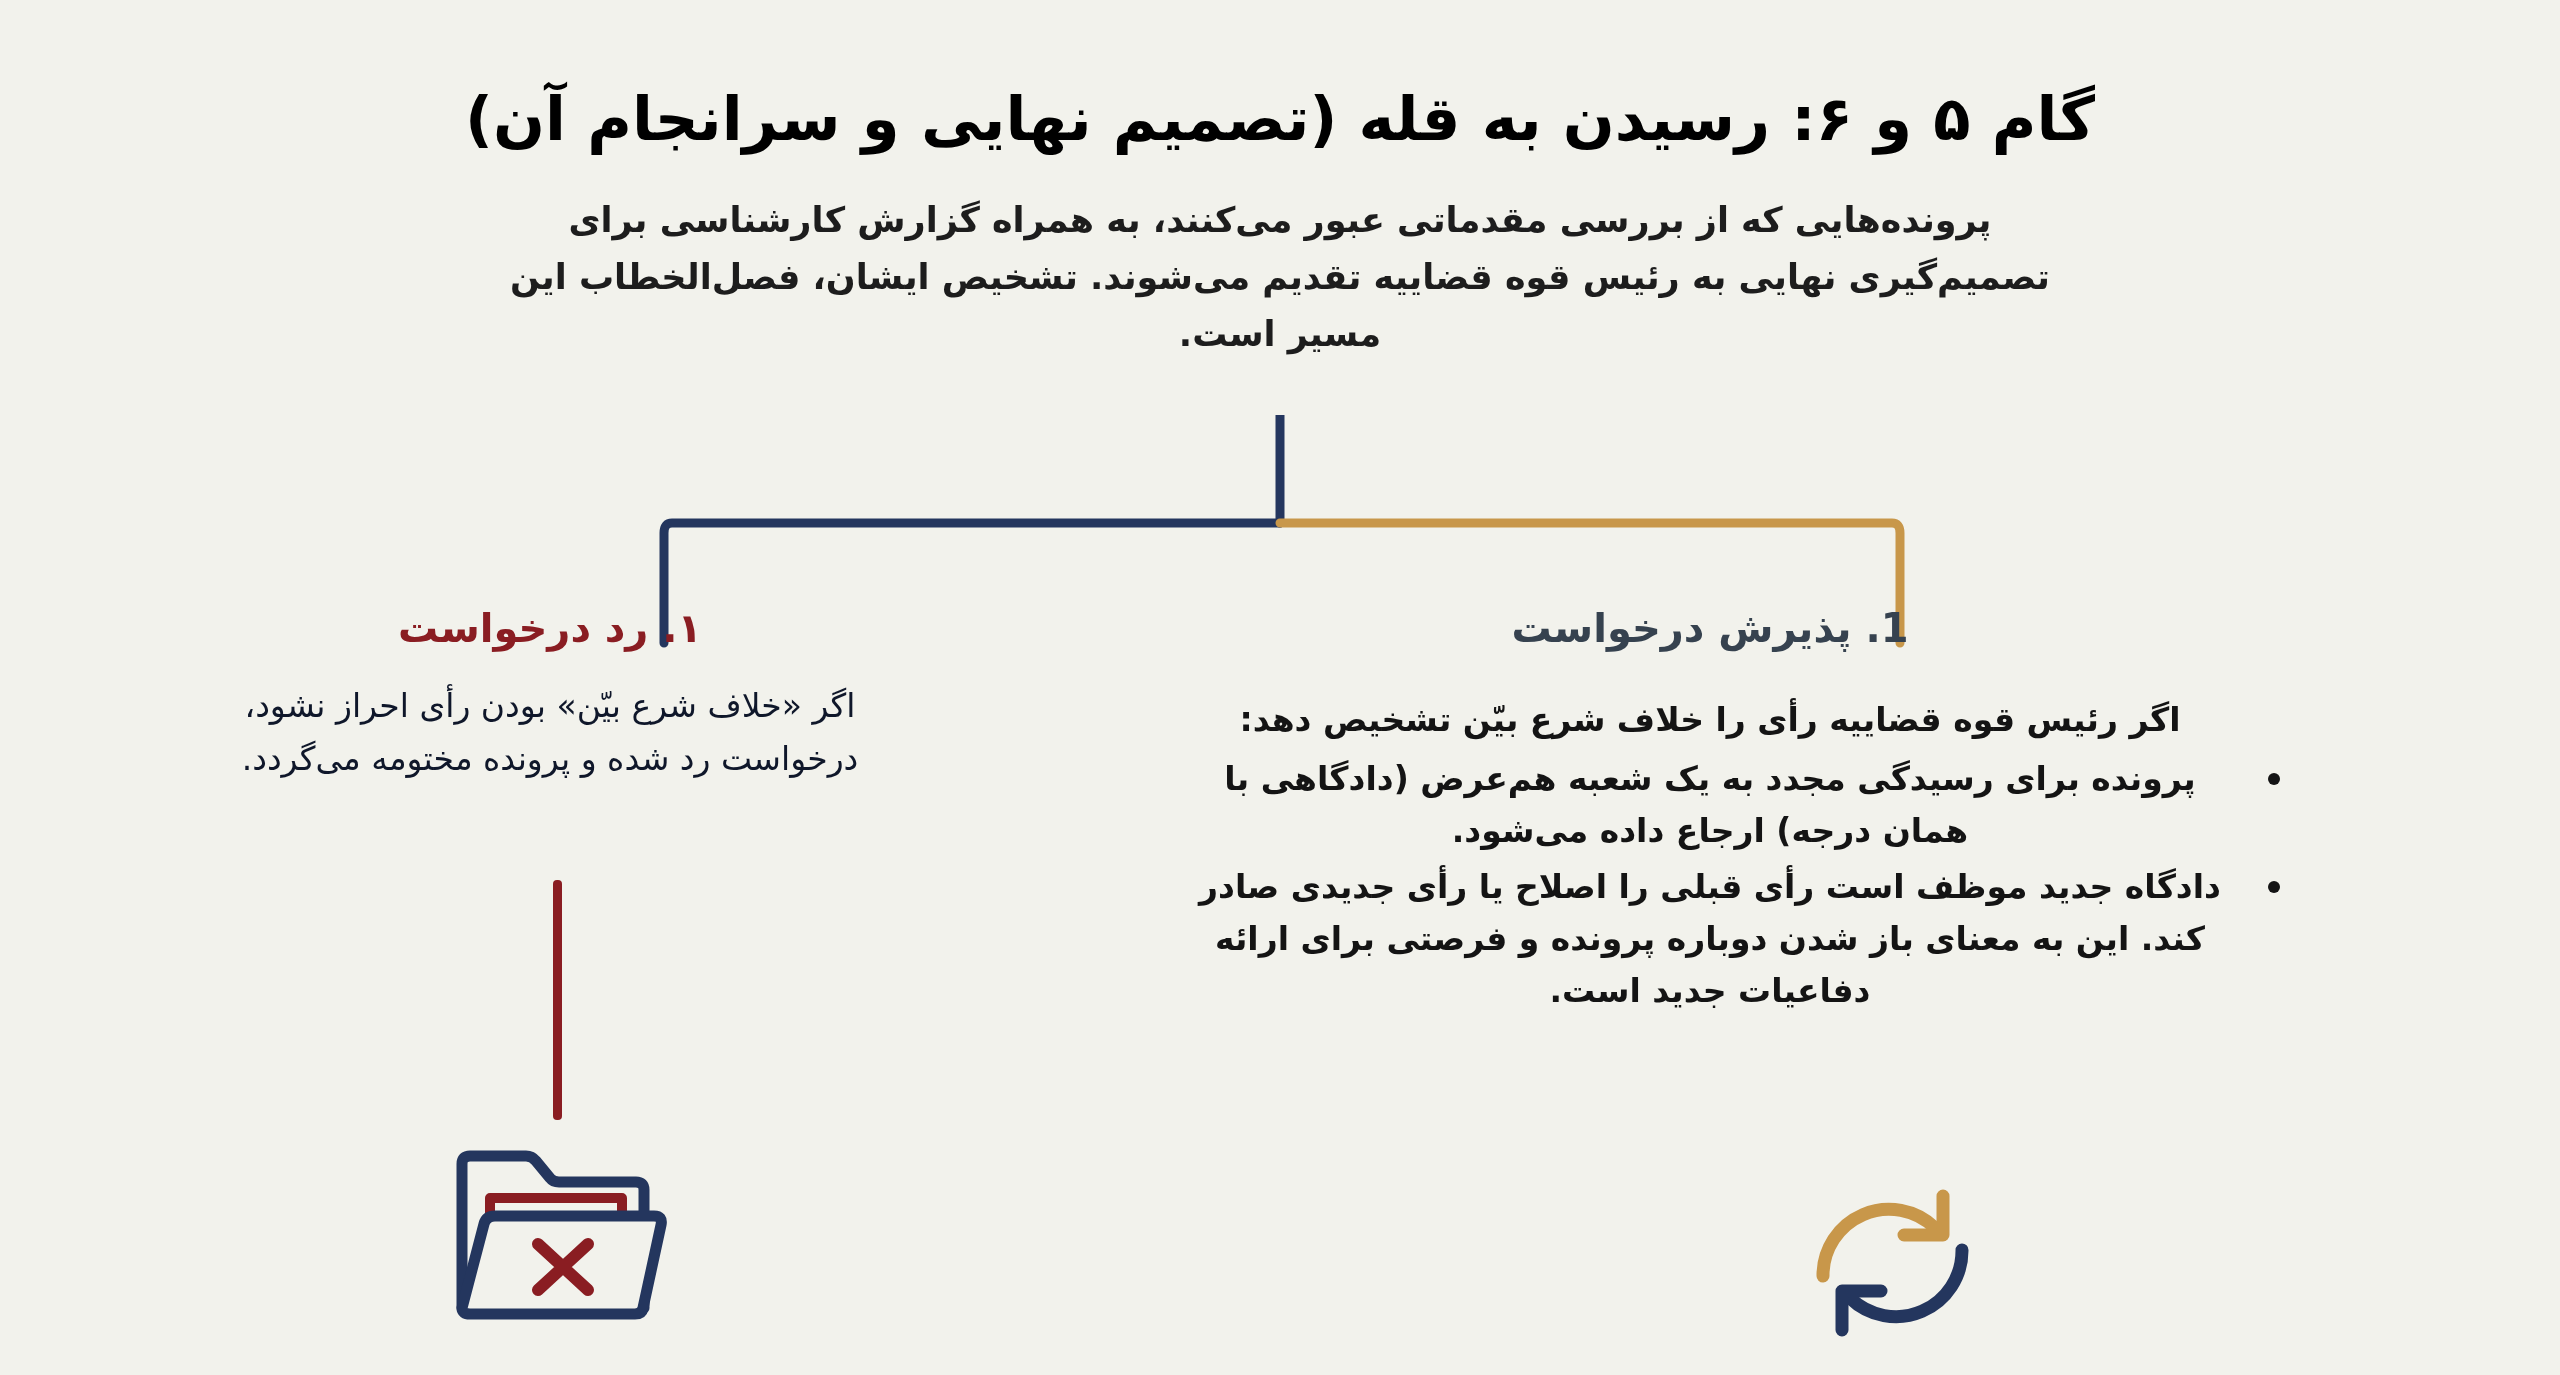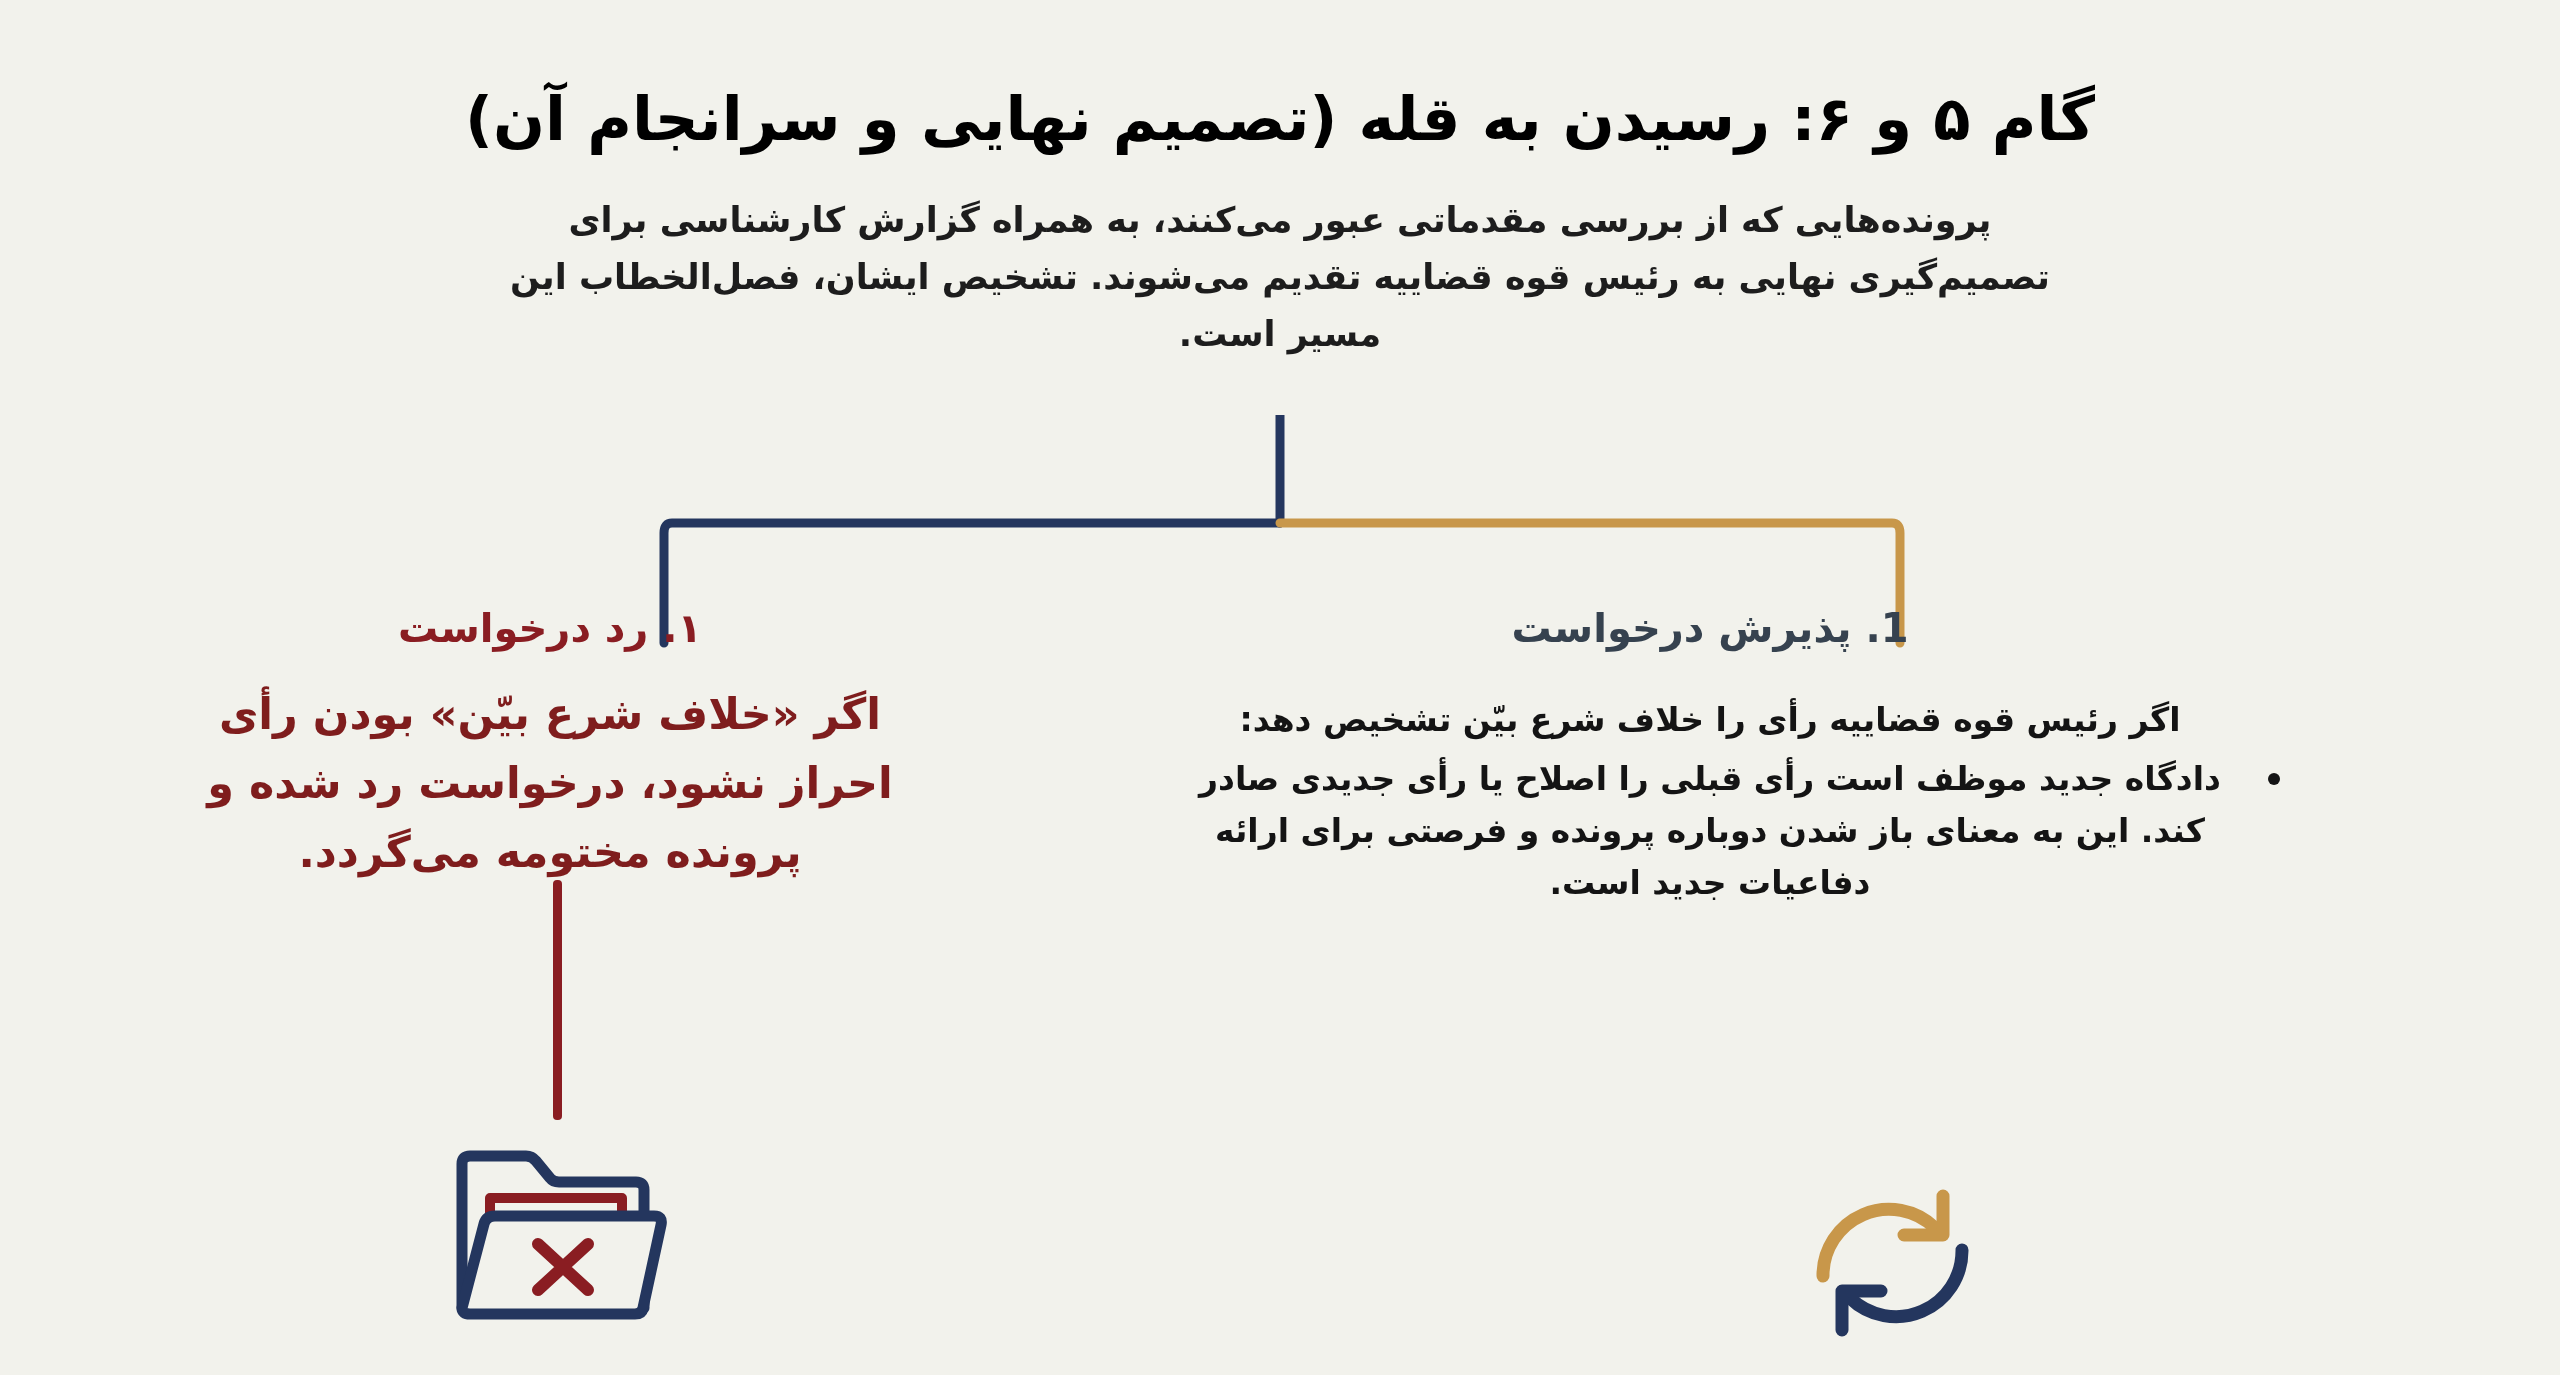--- a/index.html
+++ b/index.html
@@ -80,24 +80,24 @@
   .branch-heading {
     font-size:40px;
     font-weight:bold;
     line-height:1.3;
     margin-bottom:26px;
   }
   .branch-left  .branch-heading { color:#8a1d22; text-align:center; }
   .branch-right .branch-heading { color:#36424f; text-align:center; }
 
   .branch-body {
-    font-size:43px;
-    font-weight:bold;
+    font-size:33px;
+    font-weight:normal;
     line-height:1.6;
-    color:#7f1d1d;
+    color:#0f172a;
   }
   .branch-left .branch-body { text-align:center; }
 
   .branch-lead {
     font-size:33px;
     font-weight:bold;
     line-height:1.6;
     color:#141414;
     text-align:center;
     margin-bottom:6px;
@@ -199,20 +199,24 @@
   </svg>
 
   <div class="branch branch-right">
     <div class="branch-heading">1. پذیرش درخواست</div>
 
     <div class="branch-lead">اگر رئیس قوه قضاییه رأی را خلاف شرع بیّن تشخیص دهد:</div>
 
     <ul class="bullets">
       <li>
         <span class="bullet-dot"></span>
+        <span>پرونده برای رسیدگی مجدد به یک شعبه هم‌عرض (دادگاهی با همان درجه) ارجاع داده می‌شود.</span>
+      </li>
+      <li>
+        <span class="bullet-dot"></span>
         <span>دادگاه جدید موظف است رأی قبلی را اصلاح یا رأی جدیدی صادر کند. این به معنای باز شدن دوباره پرونده و فرصتی برای ارائه دفاعیات جدید است.</span>
       </li>
     </ul>
   </div>
 
   <svg class="icon-refresh" viewBox="0 0 175 165">
 
     <path d="M18 96 A 66 66 0 0 1 130 48" fill="none" stroke="#c8974a" stroke-width="13" stroke-linecap="round"></path>
 
     <path d="M138 16 L138 55 L99 55" fill="none" stroke="#c8974a" stroke-width="13" stroke-linecap="round" stroke-linejoin="round"></path>

